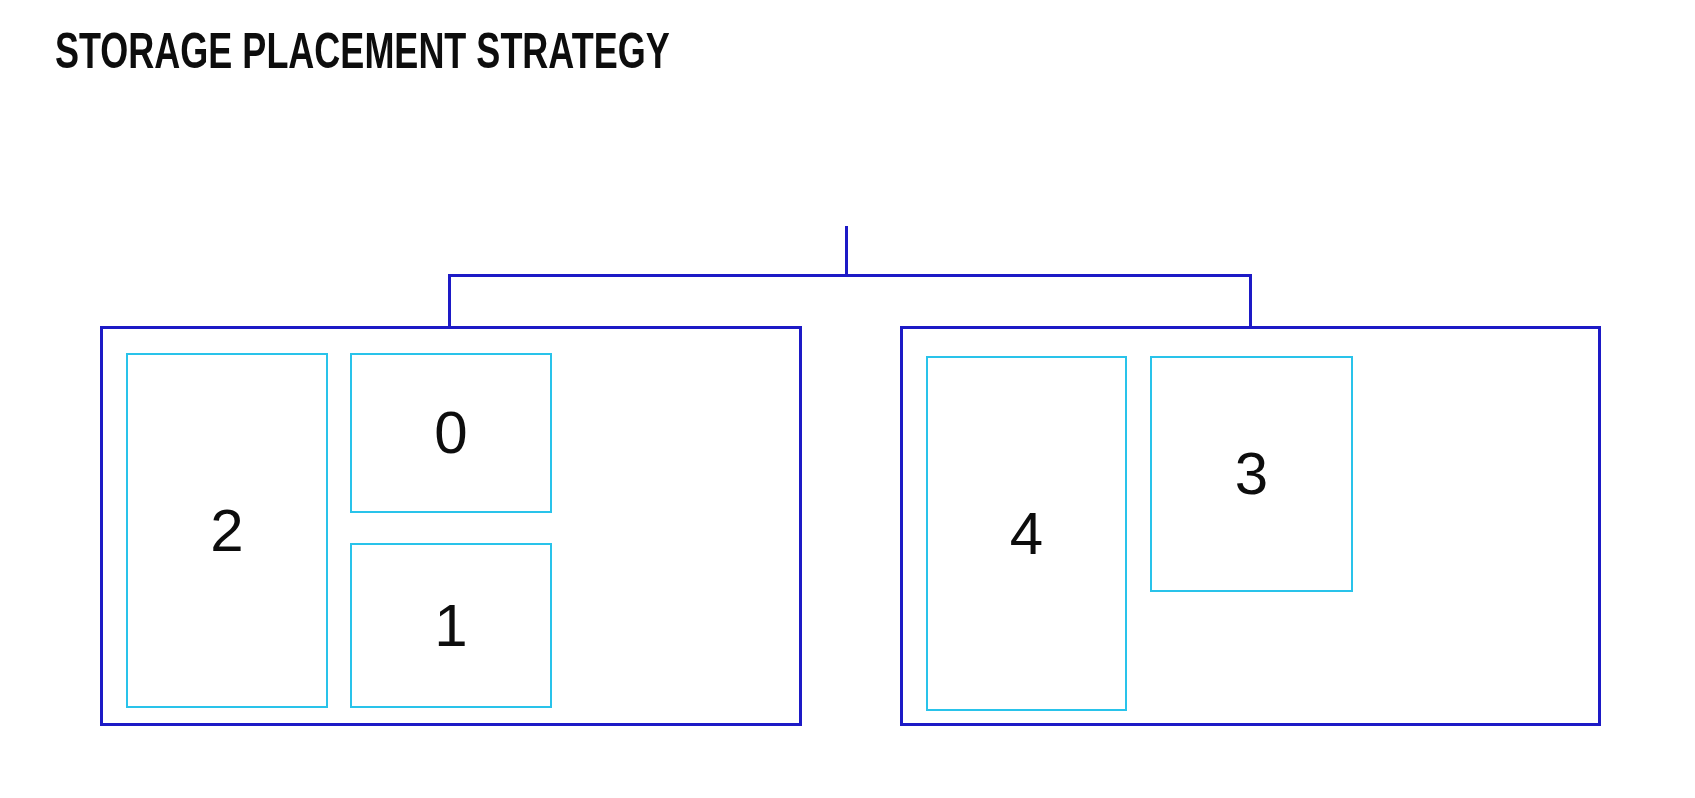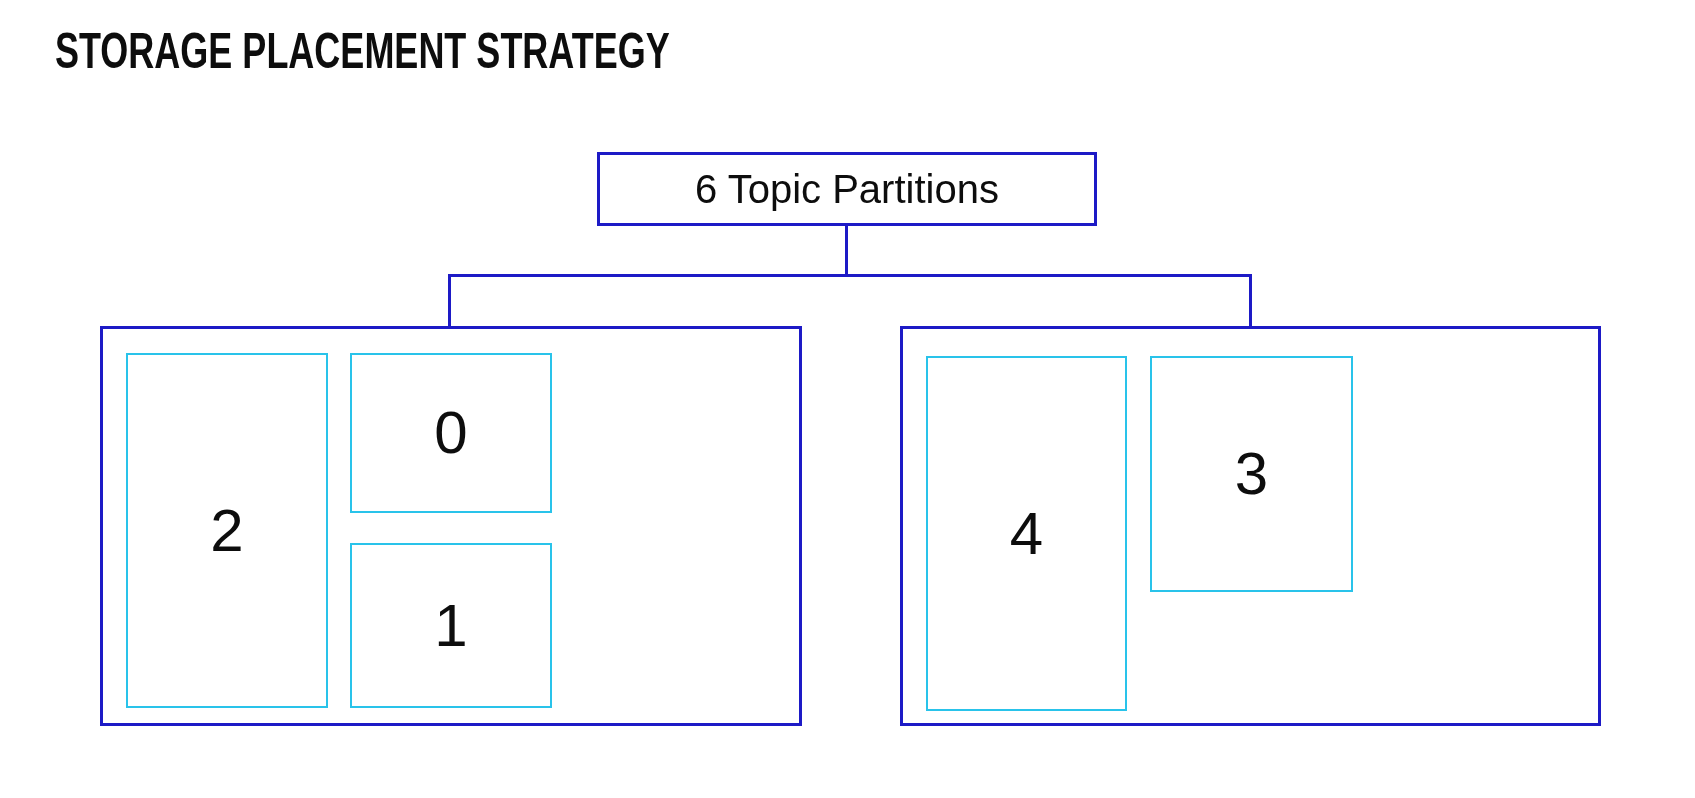--- a/index.html
+++ b/index.html
@@ -96,23 +96,20 @@
   .partition.p4 { left: 23px;  top: 27px;  width: 201px; height: 355px; }
   .partition.p3 { left: 247px; top: 27px;  width: 203px; height: 236px; }
 </style>
 </head>
 <body>
 
 <div class="canvas">
 
   <h1 class="title">STORAGE PLACEMENT STRATEGY</h1>
 
-  <div class="root-box">
-    <span class="root-label">6 Topic Partitions</span>
-  </div>
 
   <div class="conn stem"></div>
   <div class="conn hbar"></div>
   <div class="conn dropL"></div>
   <div class="conn dropR"></div>
 
   <div class="broker left">
     <div class="partition p2">
       <span class="partition-label">2</span>
     </div>

